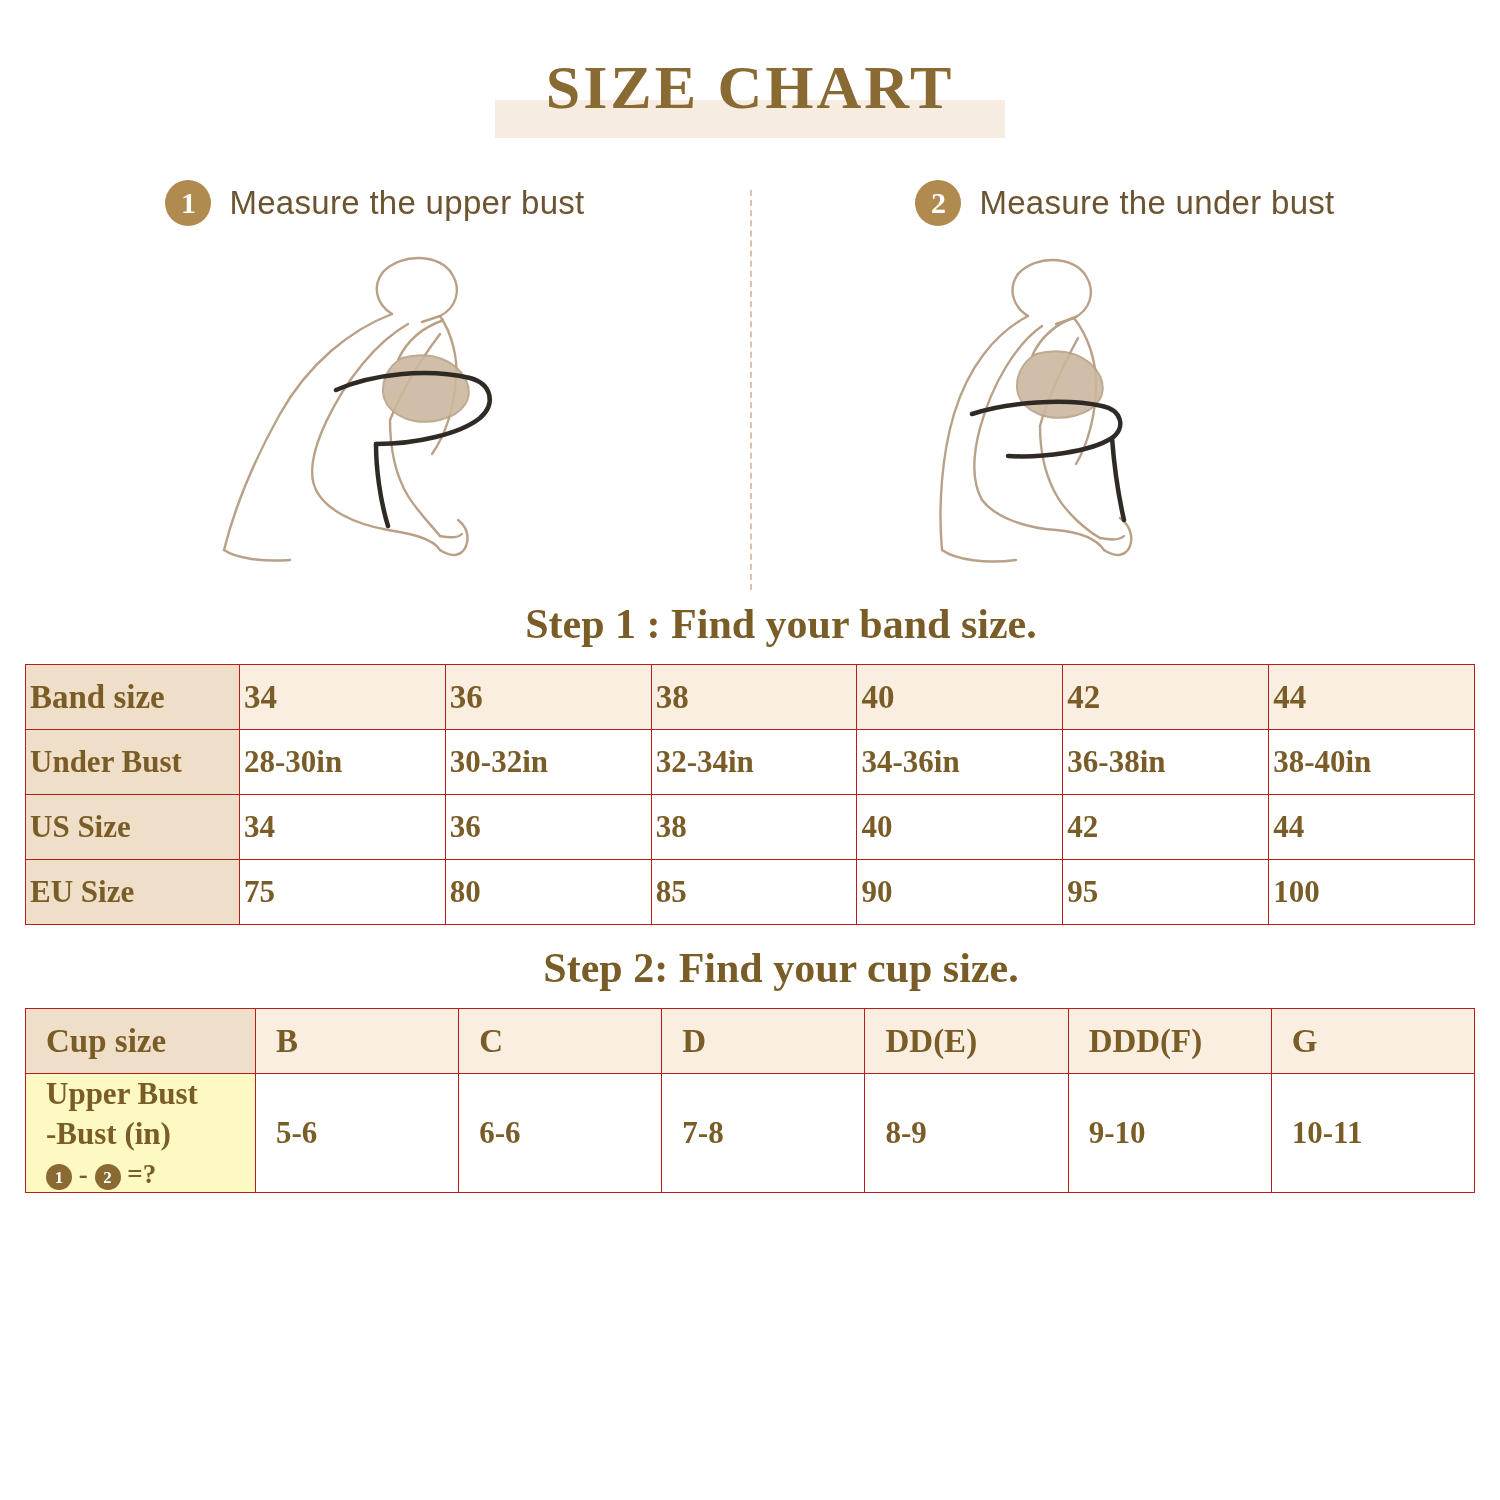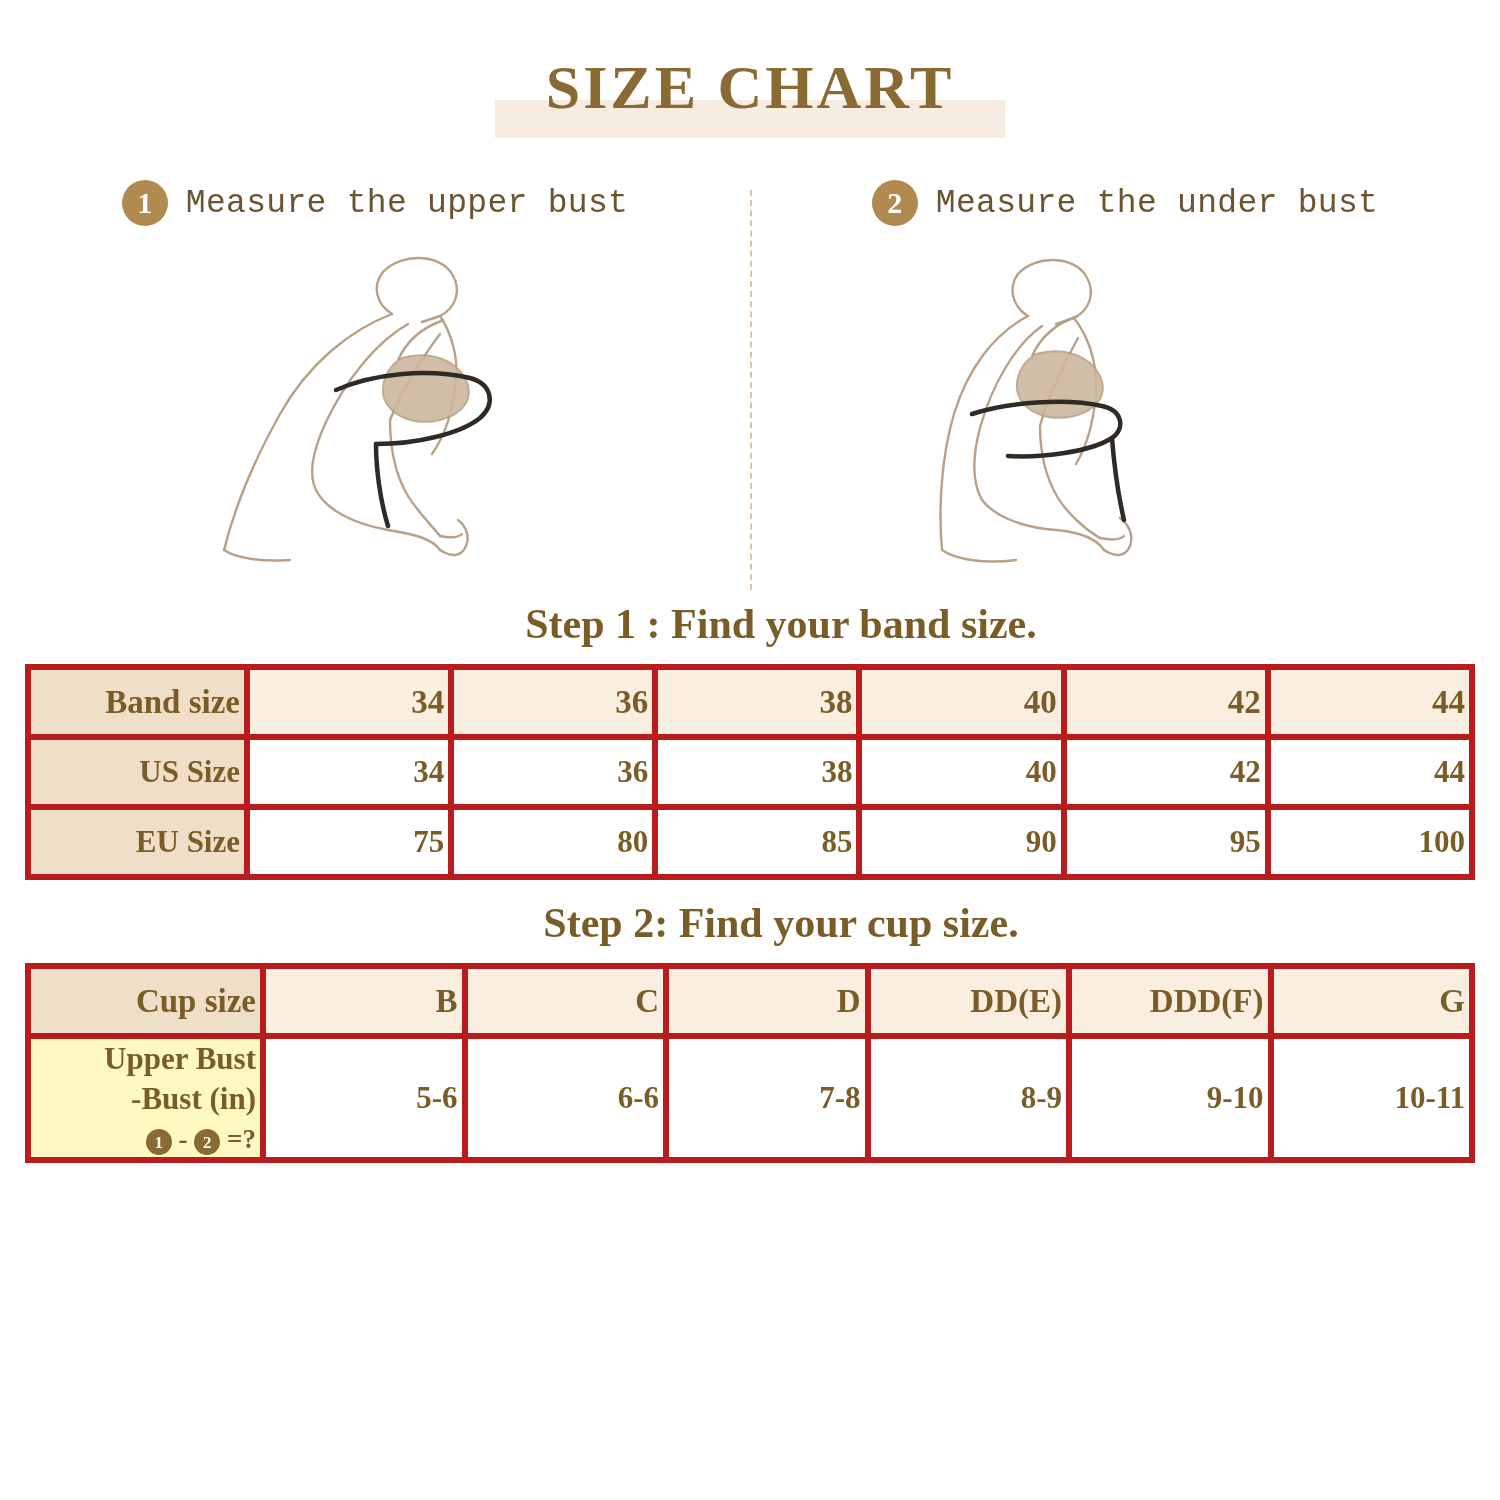--- a/index.html
+++ b/index.html
@@ -74,21 +74,21 @@
     color: #ffffff;
     font-family: "Liberation Serif", serif;
     font-size: 30px;
     font-weight: bold;
     display: flex;
     align-items: center;
     justify-content: center;
     line-height: 1;
   }
   .measure-label {
-    font-family: Liberation Mono, monospace;
+    font-family: Liberation Sans, sans-serif;
     font-size: 33px;
     color: #6d5430;
     letter-spacing: 0.3px;
   }
   .divider {
     position: absolute;
     left: 750px;
     top: 10px;
     height: 400px;
     border-left: 2px dashed #d8c4a8;
@@ -113,22 +113,22 @@
   }
 
   
   table.size-table {
     border-collapse: collapse;
     width: 1450px;
     margin: 0 auto;
     table-layout: fixed;
   }
   table.size-table td {
-    border: 6px solid #b91c1c;
-    text-align: right;
+    border: 1px solid #b91c1c;
+    text-align: left;
     font-family: "Liberation Serif", serif;
     font-weight: bold;
     color: #7a5c27;
     font-size: 31px;
     height: 64px;
     padding: 0 4px;
   }
   td.rowhead {
     background: #f0dfc8;
     width: 205px;
@@ -271,20 +271,29 @@
       <tr class="header-row">
         <td class="rowhead">Band size</td>
         <td>34</td>
         <td>36</td>
         <td>38</td>
         <td>40</td>
         <td>42</td>
         <td>44</td>
       </tr>
       <tr>
+        <td class="rowhead">Under Bust</td>
+        <td>28-30in</td>
+        <td>30-32in</td>
+        <td>32-34in</td>
+        <td>34-36in</td>
+        <td>36-38in</td>
+        <td>38-40in</td>
+      </tr>
+      <tr>
         <td class="rowhead">US Size</td>
         <td>34</td>
         <td>36</td>
         <td>38</td>
         <td>40</td>
         <td>42</td>
         <td>44</td>
       </tr>
       <tr>
         <td class="rowhead">EU Size</td>

